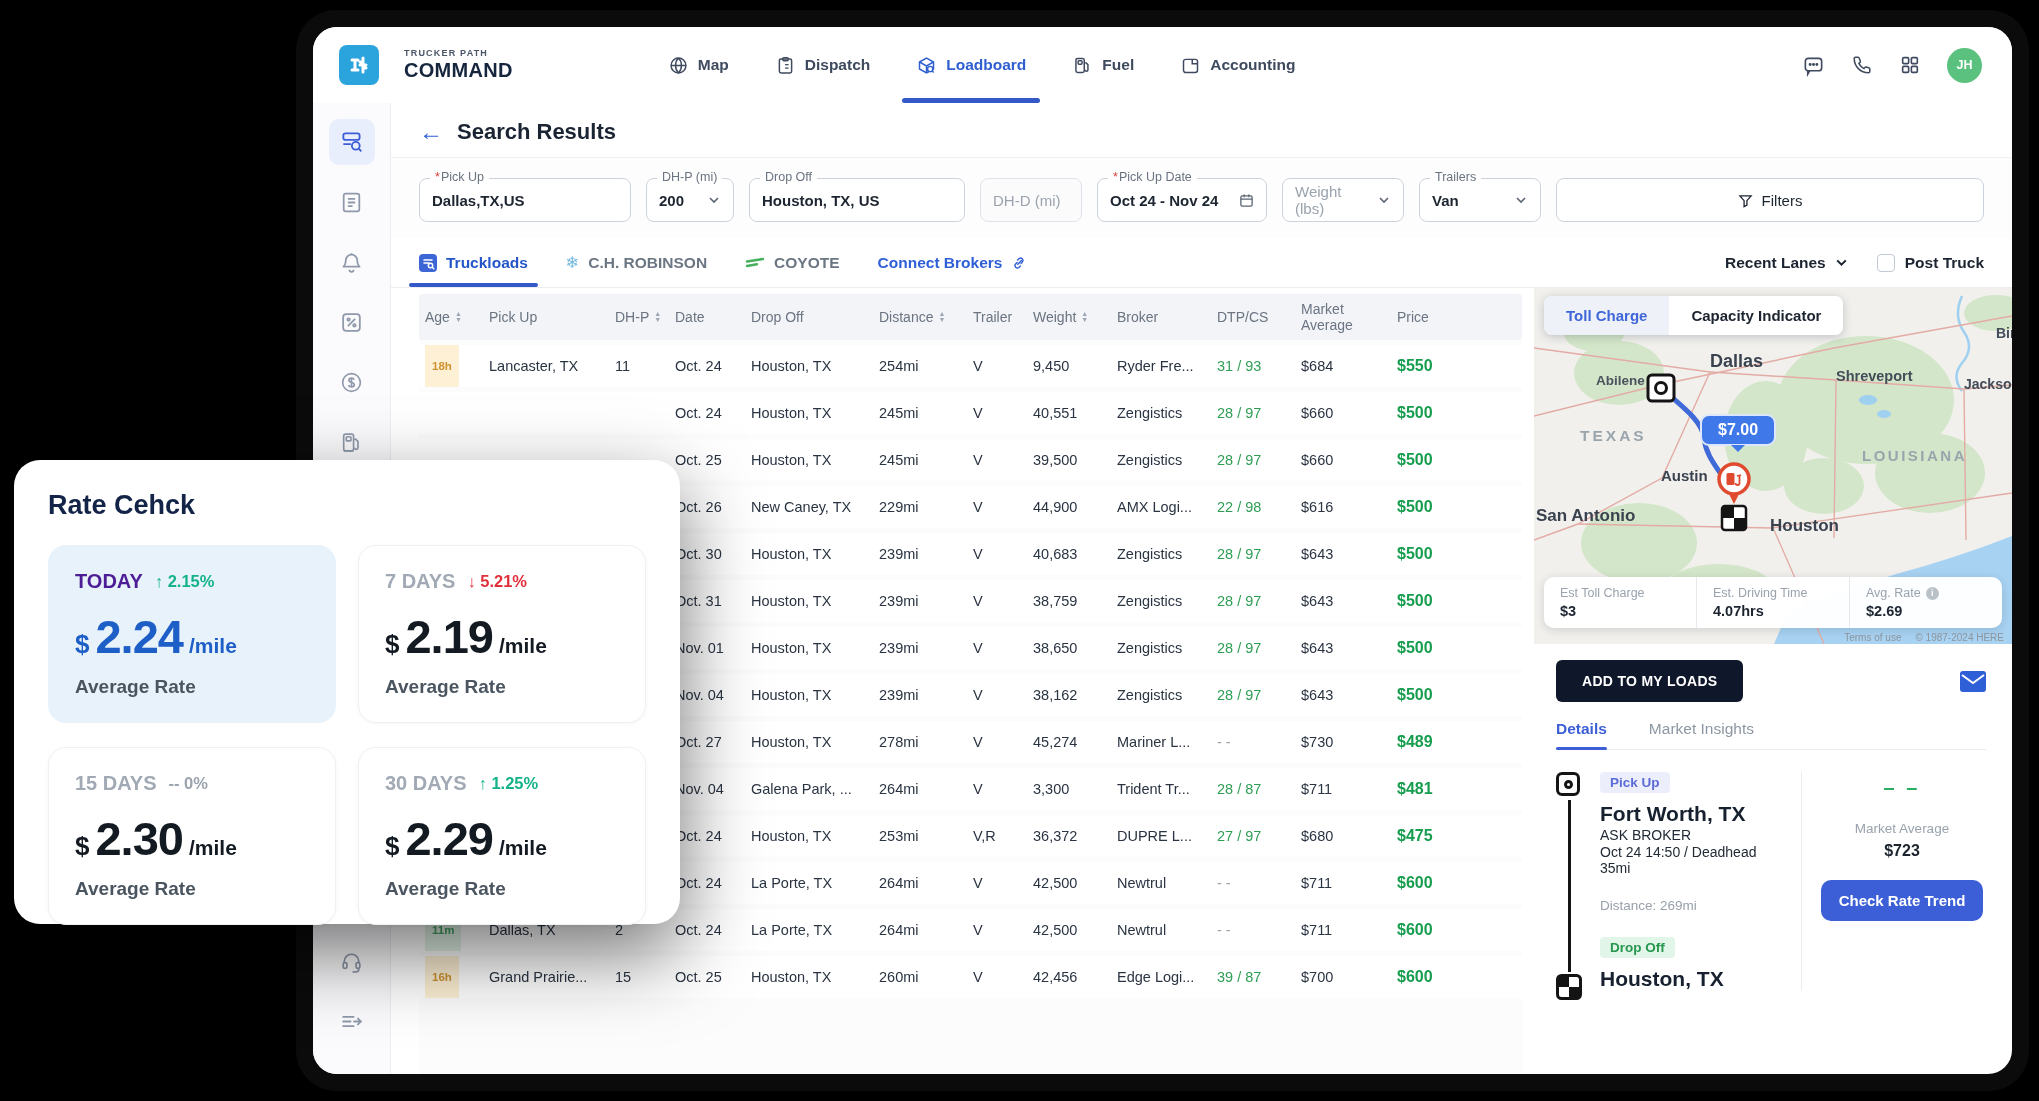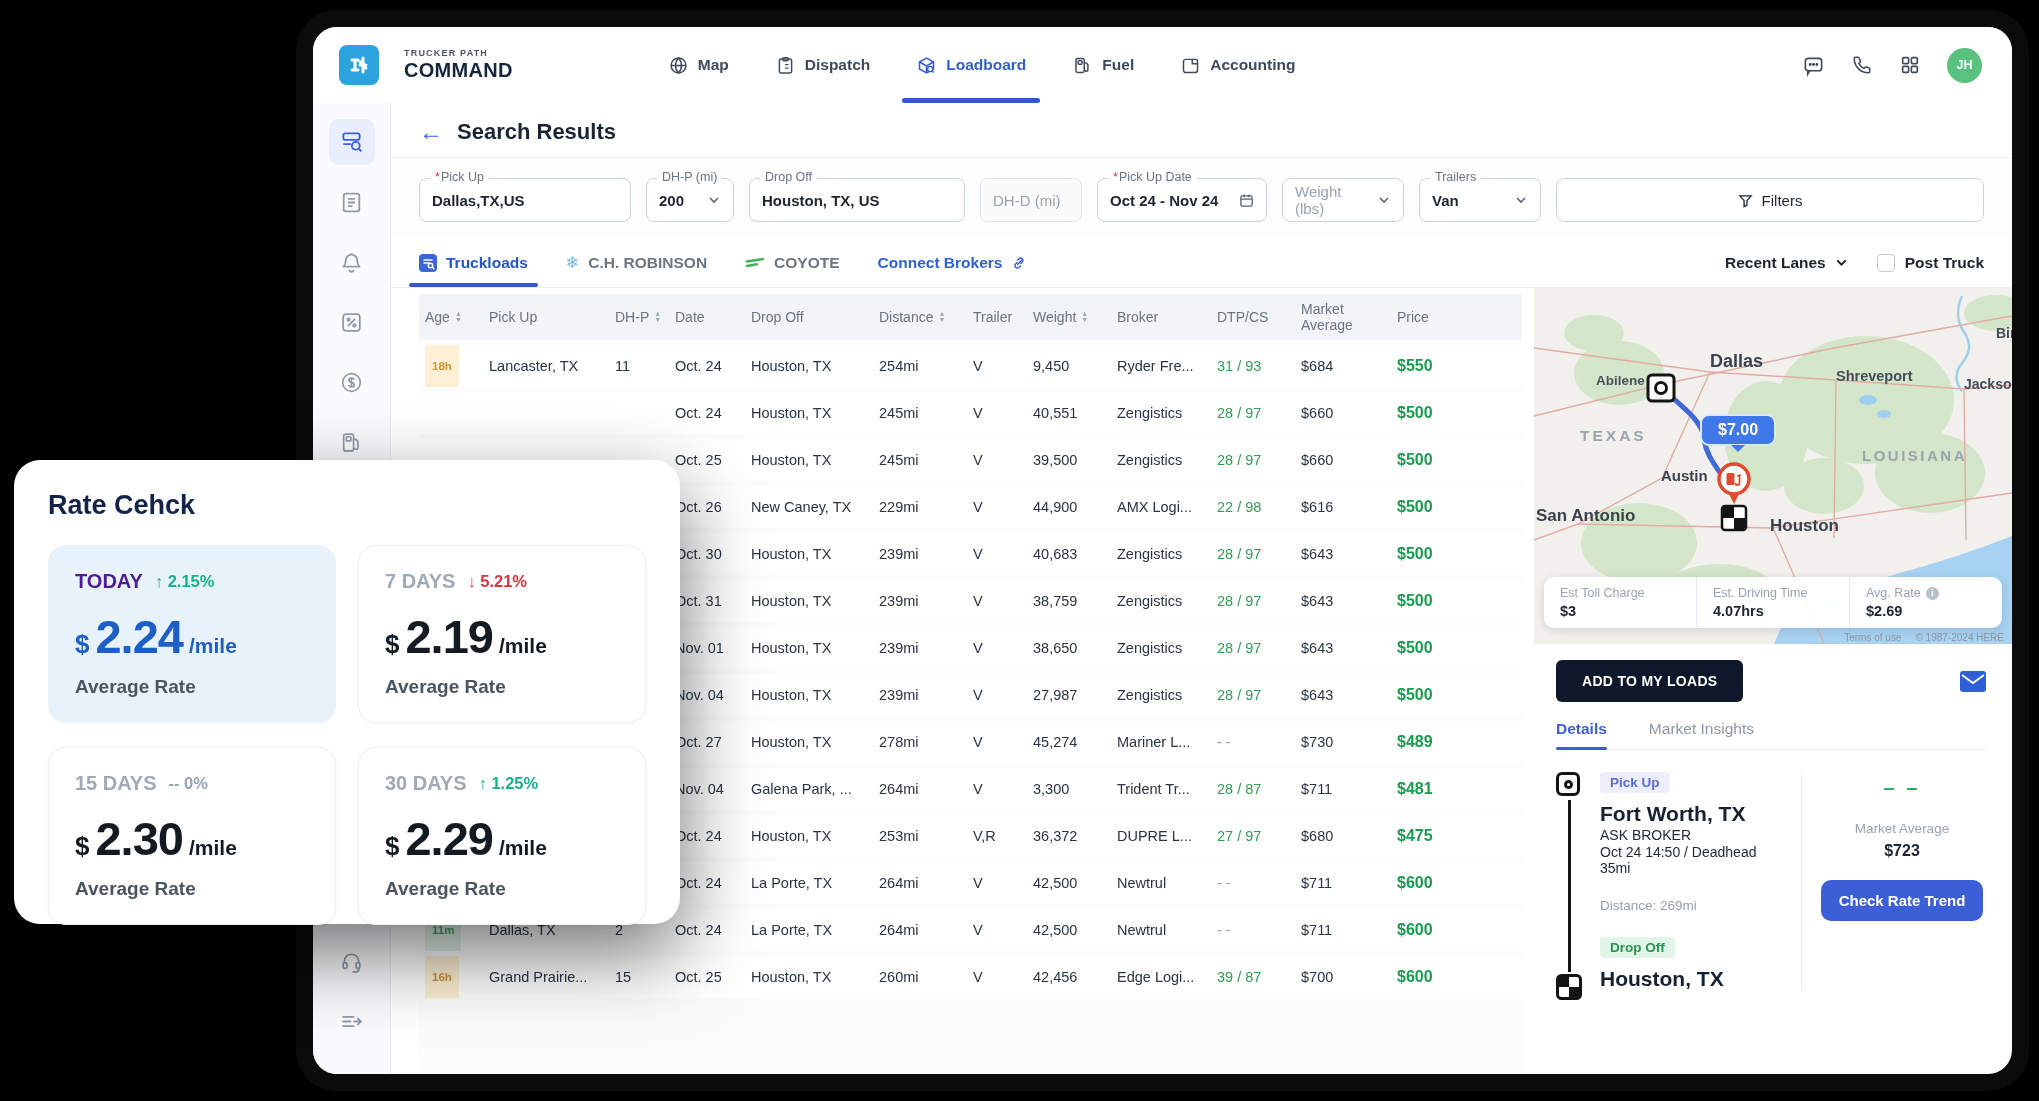--- a/index.html
+++ b/index.html
@@ -601,21 +601,21 @@
                   <div class="cell c-price"><span>$500</span></div>
                 </div>
                 <div class="row grid12">
                   <div class="cell c-age"></div>
                   <div class="cell c-pickup"><span></span></div>
                   <div class="cell c-dhp"><span></span></div>
                   <div class="cell c-date"><span>Nov. 04</span></div>
                   <div class="cell c-dropoff"><span>Houston, TX</span></div>
                   <div class="cell c-distance"><span>239mi</span></div>
                   <div class="cell c-trailer"><span>V</span></div>
-                  <div class="cell c-weight"><span>27,987</span></div>
+                  <div class="cell c-weight"><span>38,162</span></div>
                   <div class="cell c-broker"><span>Zengistics</span></div>
                   <div class="cell c-dtpcs"><span class="c-green">28 / 97</span></div>
                   <div class="cell c-market"><span>$643</span></div>
                   <div class="cell c-price"><span>$500</span></div>
                 </div>
                 <div class="row grid12">
                   <div class="cell c-age"></div>
                   <div class="cell c-pickup"><span></span></div>
                   <div class="cell c-dhp"><span></span></div>
                   <div class="cell c-date"><span>Oct. 27</span></div>
@@ -753,20 +753,24 @@
                     <text x="302" y="93" font-size="14.5" fill="#434c58" font-weight="600">Shreveport</text>
                     <text x="430" y="101" font-size="14" fill="#434c58" font-weight="600">Jackson</text>
                     <text x="462" y="50" font-size="14" fill="#434c58" font-weight="600">Birmin</text>
                     <text x="46" y="153" font-size="15.5" fill="#9aa4ac" font-weight="600" letter-spacing="3">TEXAS</text>
                     <text x="127" y="193" font-size="15" fill="#39424e" font-weight="600">Austin</text>
                     <text x="2" y="233" font-size="17" fill="#39424e" font-weight="600">San Antonio</text>
                     <text x="236" y="243" font-size="17" fill="#39424e" font-weight="600">Houston</text>
                     <text x="328" y="173" font-size="15" fill="#9aa4ac" font-weight="600" letter-spacing="2.5">LOUISIANA</text>
                   </g>
               </svg>
+              <div class="map-toggle">
+                <div class="seg toll">Toll Charge</div>
+                <div class="seg cap">Capacity Indicator</div>
+              </div>
               <div class="toll-tip">$7.00</div>
               <div class="map-info">
                 <div class="mi-cell">
                   <div class="mi-label">Est Toll Charge</div>
                   <div class="mi-value">$3</div>
                 </div>
                 <div class="mi-cell">
                   <div class="mi-label">Est. Driving Time</div>
                   <div class="mi-value">4.07hrs</div>
                 </div>

